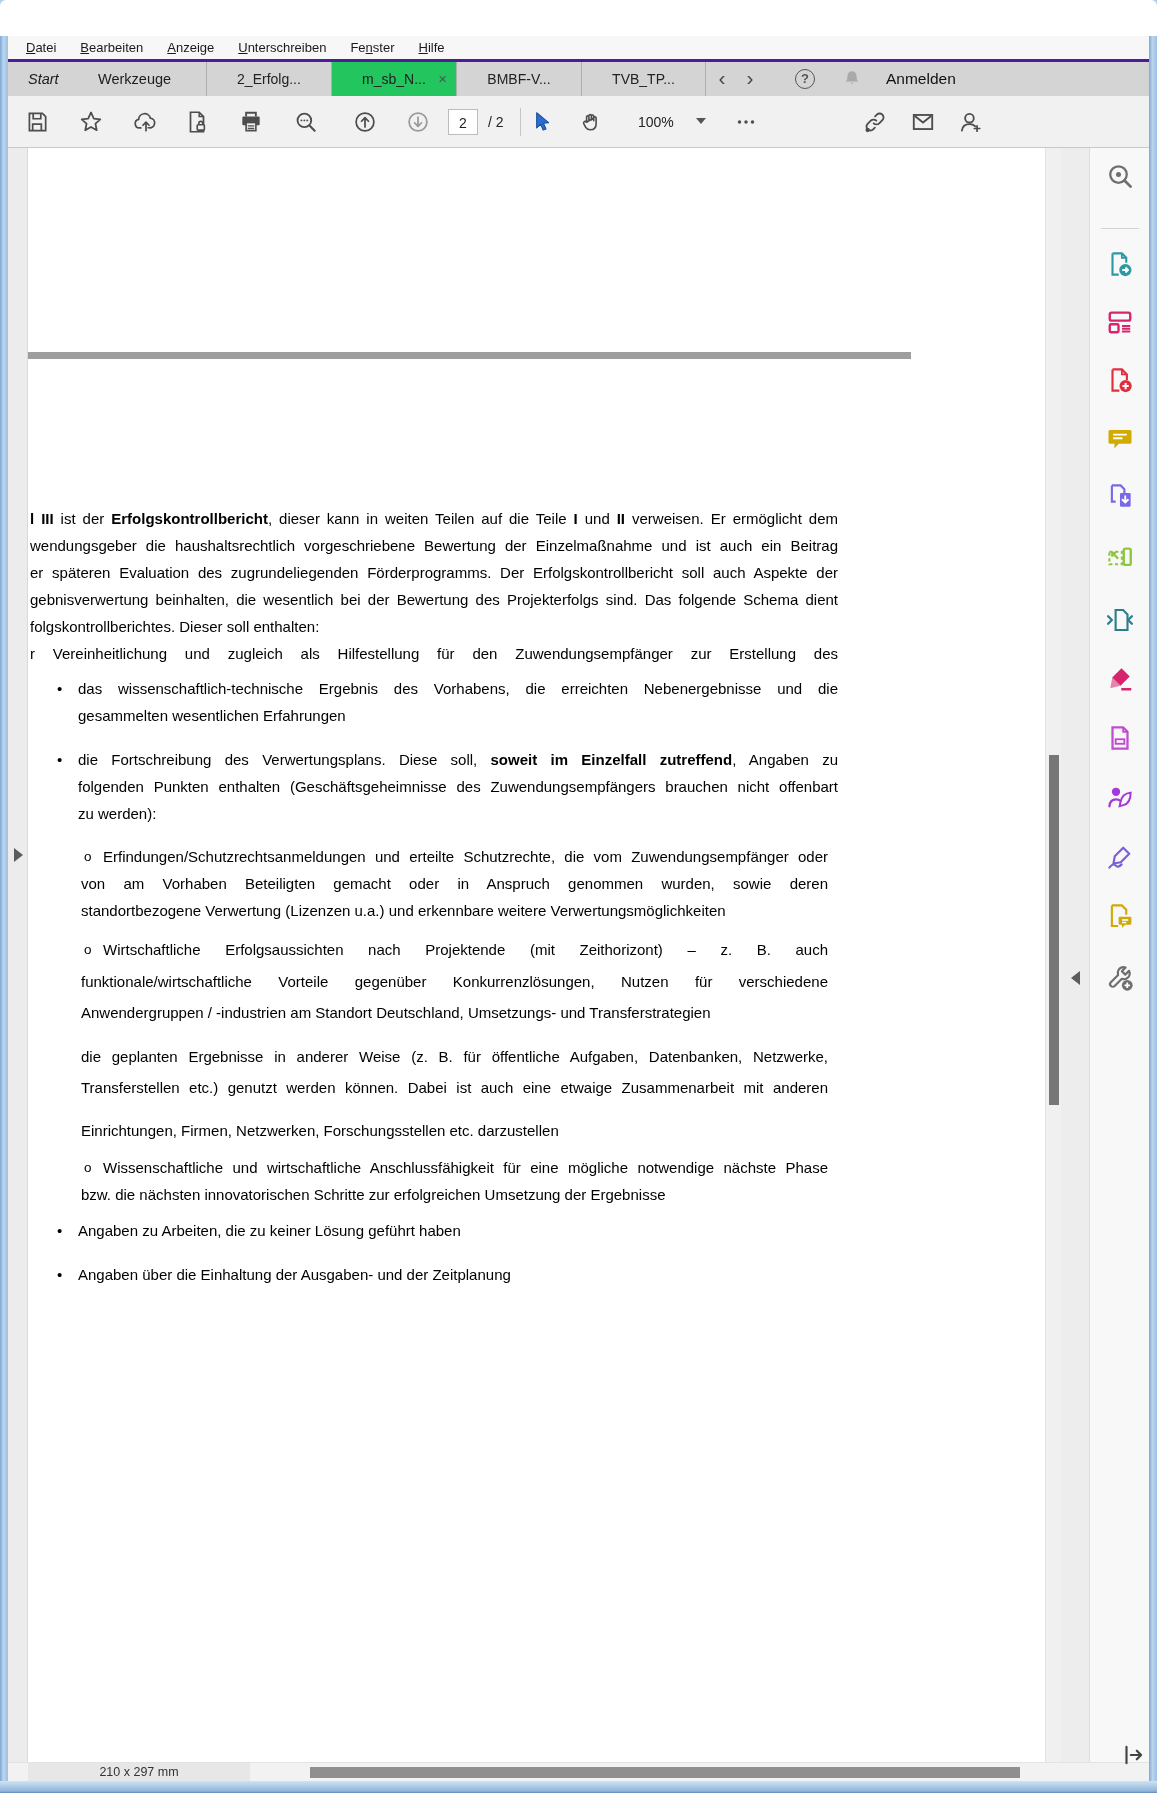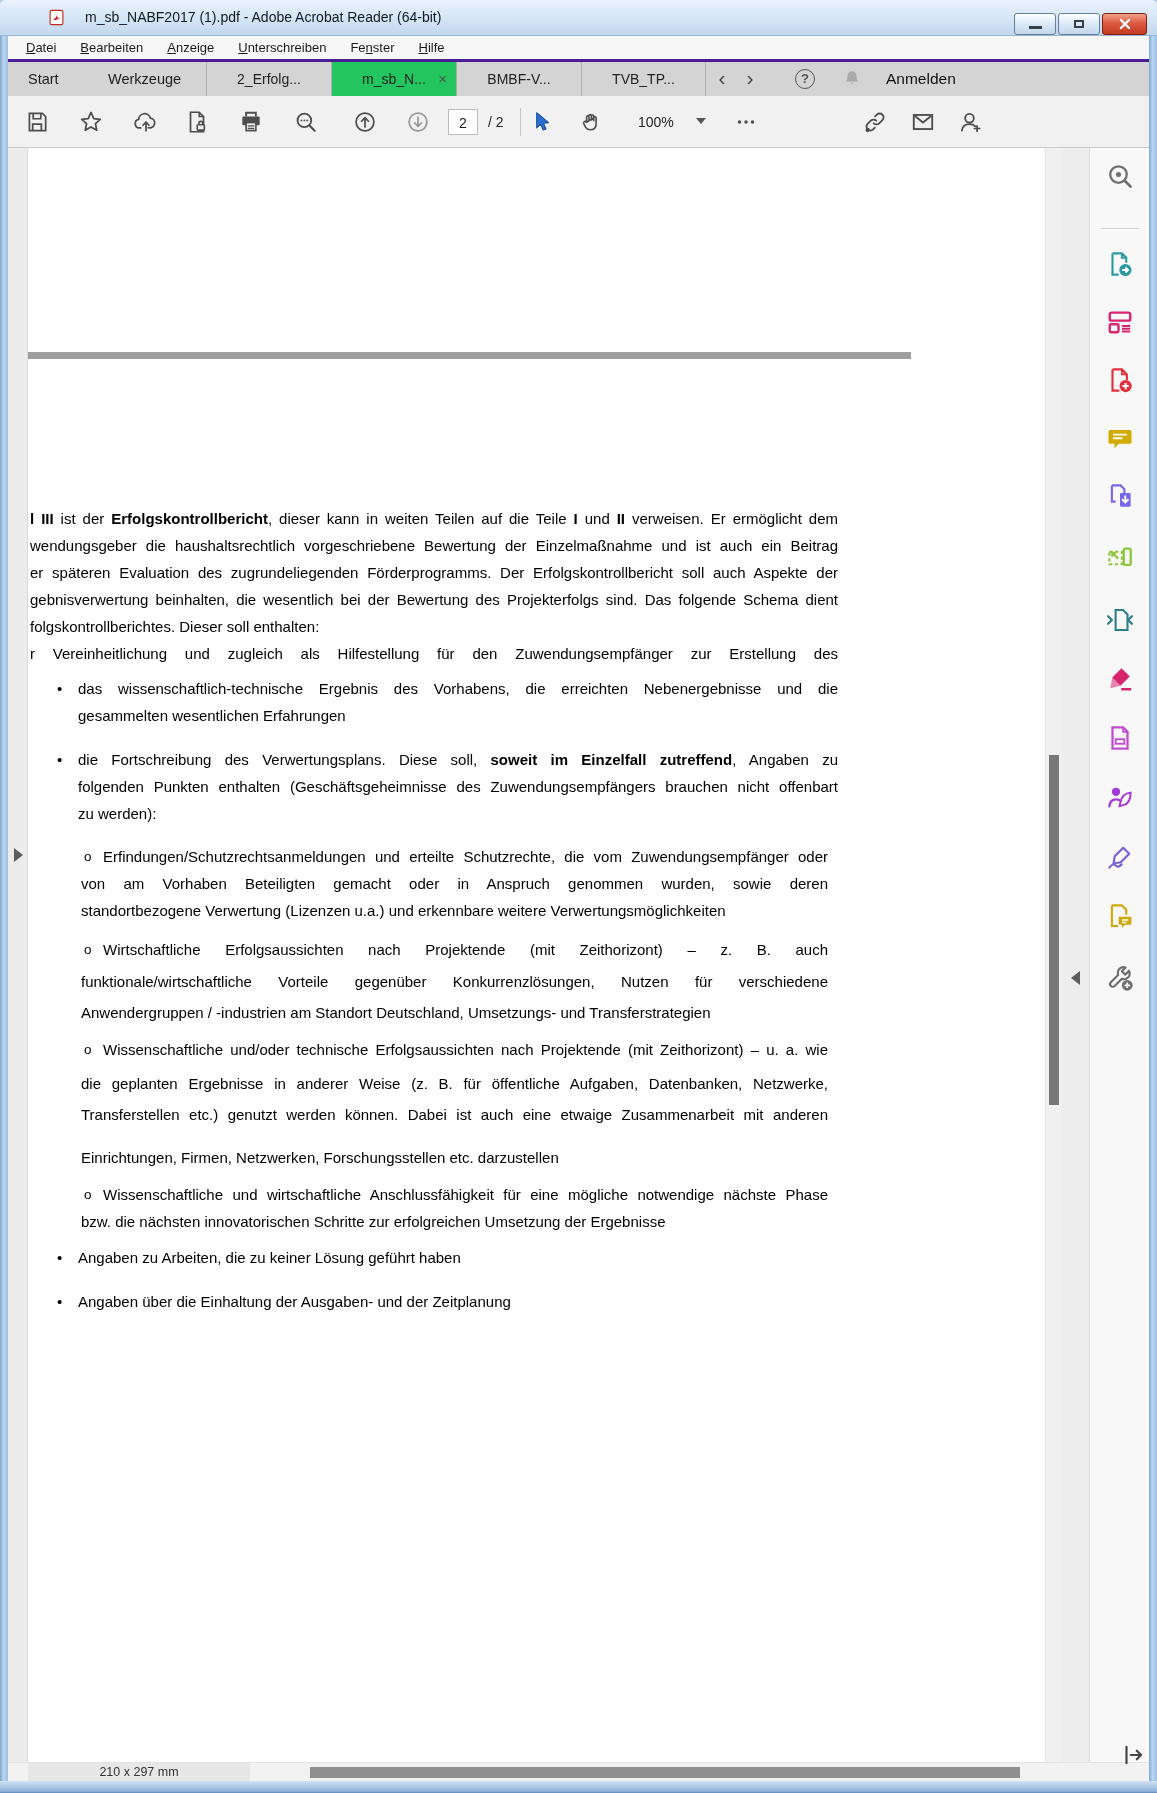--- a/index.html
+++ b/index.html
@@ -74,56 +74,34 @@
   .bottombar{position:absolute;left:8px;top:1762px;width:1141px;height:19px;background:#f2f2f2;border-top:1px solid #e3e3e3;box-sizing:border-box;}
   .sizebox{position:absolute;left:20px;top:0;width:222px;height:19px;background:#e7e7e7;text-align:center;line-height:19px;font-size:12.5px;color:#333;}
   .hthumb{position:absolute;left:302px;top:4px;width:710px;height:11px;background:#8f8f8f;}
   .expandicon{position:absolute;left:1120px;top:1742px;width:26px;height:26px;}
 </style>
 </head>
 <body>
 
 <div id="window">
 
-  <div class="titlebar">
-    <span class="pdficon">
-      <svg viewBox="0 0 24 24">
-          <rect x="3" y="2" width="18" height="20" rx="2" fill="#fff" stroke="#c42b1c" stroke-width="1.6"></rect>
-          <path d="M7 15c2.2-.6 4.8-3.6 5.2-6.2.5 2.2 2.3 4.6 4.8 5.4-2.8.4-5 .4-7.2 1.6z" fill="#c42b1c"></path>
-        </svg>
-    </span>
-    <span class="title">m_sb_NABF2017 (1).pdf - Adobe Acrobat Reader (64-bit)</span>
-    <div class="winbtns">
-      <div class="wbtn">
-          <span class="g-min"></span>
-        </div>
-      <div class="wbtn">
-          <span class="g-max"></span>
-        </div>
-      <div class="wbtn close">
-        <svg width="14" height="12" viewBox="0 0 14 12">
-            <path d="M3 2l8 8M11 2l-8 8" stroke="#fff" stroke-width="2.4" stroke-linecap="round"></path>
-          </svg>
-      </div>
-    </div>
-  </div>
 
   <div class="menubar" id="menubar">
       <span class="mitem"><u>D</u>atei</span>
       <span class="mitem"><u>B</u>earbeiten</span>
       <span class="mitem"><u>A</u>nzeige</span>
       <span class="mitem"><u>U</u>nterschreiben</span>
       <span class="mitem">Fe<u>n</u>ster</span>
       <span class="mitem"><u>H</u>ilfe</span>
     </div>
 
   <div class="tabbar">
     <div id="apptabs">
-        <span class="apptab" style="left: 20px;">Start</span>
-        <span class="apptab" style="left: 100px;">Werkzeuge</span>
+        <span class="apptab" style="left: 20px; font-style: italic;">Start</span>
+        <span class="apptab" style="left: 90px;">Werkzeuge</span>
       </div>
     <div class="doctabs" id="doctabs">
         <div class="dtab"><span>2_Erfolg...</span></div>
         <div class="dtab active"><span>m_sb_N...</span><span class="tclose">×</span></div>
         <div class="dtab"><span>BMBF-V...</span></div>
         <div class="dtab"><span>TVB_TP...</span></div>
       </div>
     <div class="navchev" style="left:704px"><span>‹</span></div>
     <div class="navchev" style="left:732px"><span>›</span></div>
     <div class="helpbtn"><span>?</span></div>
@@ -251,21 +229,21 @@
         <div class="dl ind1" style="margin-top: 0px;"><span>gesammelten wesentlichen Erfahrungen</span></div>
         <div class="dl ind1 first just" style="margin-top: 17px;"><span class="mk">•</span><span>die Fortschreibung des Verwertungsplans. Diese soll, </span><span class="b">soweit im Einzelfall zutreffend</span><span>, Angaben zu</span></div>
         <div class="dl ind1 just" style="margin-top: 0px;"><span>folgenden Punkten  enthalten (Geschäftsgeheimnisse des Zuwendungsempfängers brauchen nicht offenbart</span></div>
         <div class="dl ind1" style="margin-top: 0px;"><span>zu werden):</span></div>
         <div class="dl ind2 first just" style="margin-top: 16px;"><span class="mk">o</span><span>Erfindungen/Schutzrechtsanmeldungen und erteilte Schutzrechte, die vom Zuwendungsempfänger oder</span></div>
         <div class="dl ind2 just" style="margin-top: 0px;"><span>von am Vorhaben Beteiligten gemacht oder in Anspruch genommen wurden, sowie deren</span></div>
         <div class="dl ind2" style="margin-top: 0px;"><span>standortbezogene Verwertung  (Lizenzen u.a.) und erkennbare weitere Verwertungsmöglichkeiten</span></div>
         <div class="dl ind2 first just" style="margin-top: 12px;"><span class="mk">o</span><span>Wirtschaftliche Erfolgsaussichten nach Projektende (mit Zeithorizont) – z. B. auch</span></div>
         <div class="dl ind2 just" style="margin-top: 5px;"><span>funktionale/wirtschaftliche Vorteile  gegenüber Konkurrenzlösungen, Nutzen für verschiedene</span></div>
         <div class="dl ind2" style="margin-top: 4px;"><span>Anwendergruppen / -industrien am Standort Deutschland,  Umsetzungs- und Transferstrategien</span></div>
-        <div class="dl ind2 first just" style="margin-top: 10px;"><span class="mk">o</span><span>Wissenschaftliche und/oder technische Erfolgsaussichten nach Projektende (mit Zeithorizont) – u. a. wie</span></div>
+        <div class="dl ind2 first just" style="margin-top: 10px;"><span class="mk">o</span></div>
         <div class="dl ind2 just" style="margin-top: 7px;"><span>die geplanten  Ergebnisse in anderer Weise (z. B. für öffentliche Aufgaben, Datenbanken, Netzwerke,</span></div>
         <div class="dl ind2 just" style="margin-top: 4px;"><span>Transferstellen etc.) genutzt  werden können. Dabei ist auch eine etwaige Zusammenarbeit mit anderen</span></div>
         <div class="dl ind2" style="margin-top: 16px;"><span>Einrichtungen, Firmen, Netzwerken, Forschungsstellen etc. darzustellen</span></div>
         <div class="dl ind2 first just" style="margin-top: 10px;"><span class="mk">o</span><span>Wissenschaftliche und wirtschaftliche Anschlussfähigkeit für eine mögliche notwendige nächste Phase</span></div>
         <div class="dl ind2" style="margin-top: 0px;"><span>bzw. die nächsten innovatorischen Schritte zur erfolgreichen Umsetzung der Ergebnisse</span></div>
         <div class="dl ind1 first" style="margin-top: 9px;"><span class="mk">•</span><span>Angaben zu Arbeiten, die zu keiner Lösung geführt haben</span></div>
         <div class="dl ind1 first" style="margin-top: 17px;"><span class="mk">•</span><span>Angaben über die Einhaltung der Ausgaben- und der Zeitplanung</span></div>
       </div>
     <div class="vscroll">
       <div class="vthumb"></div>

